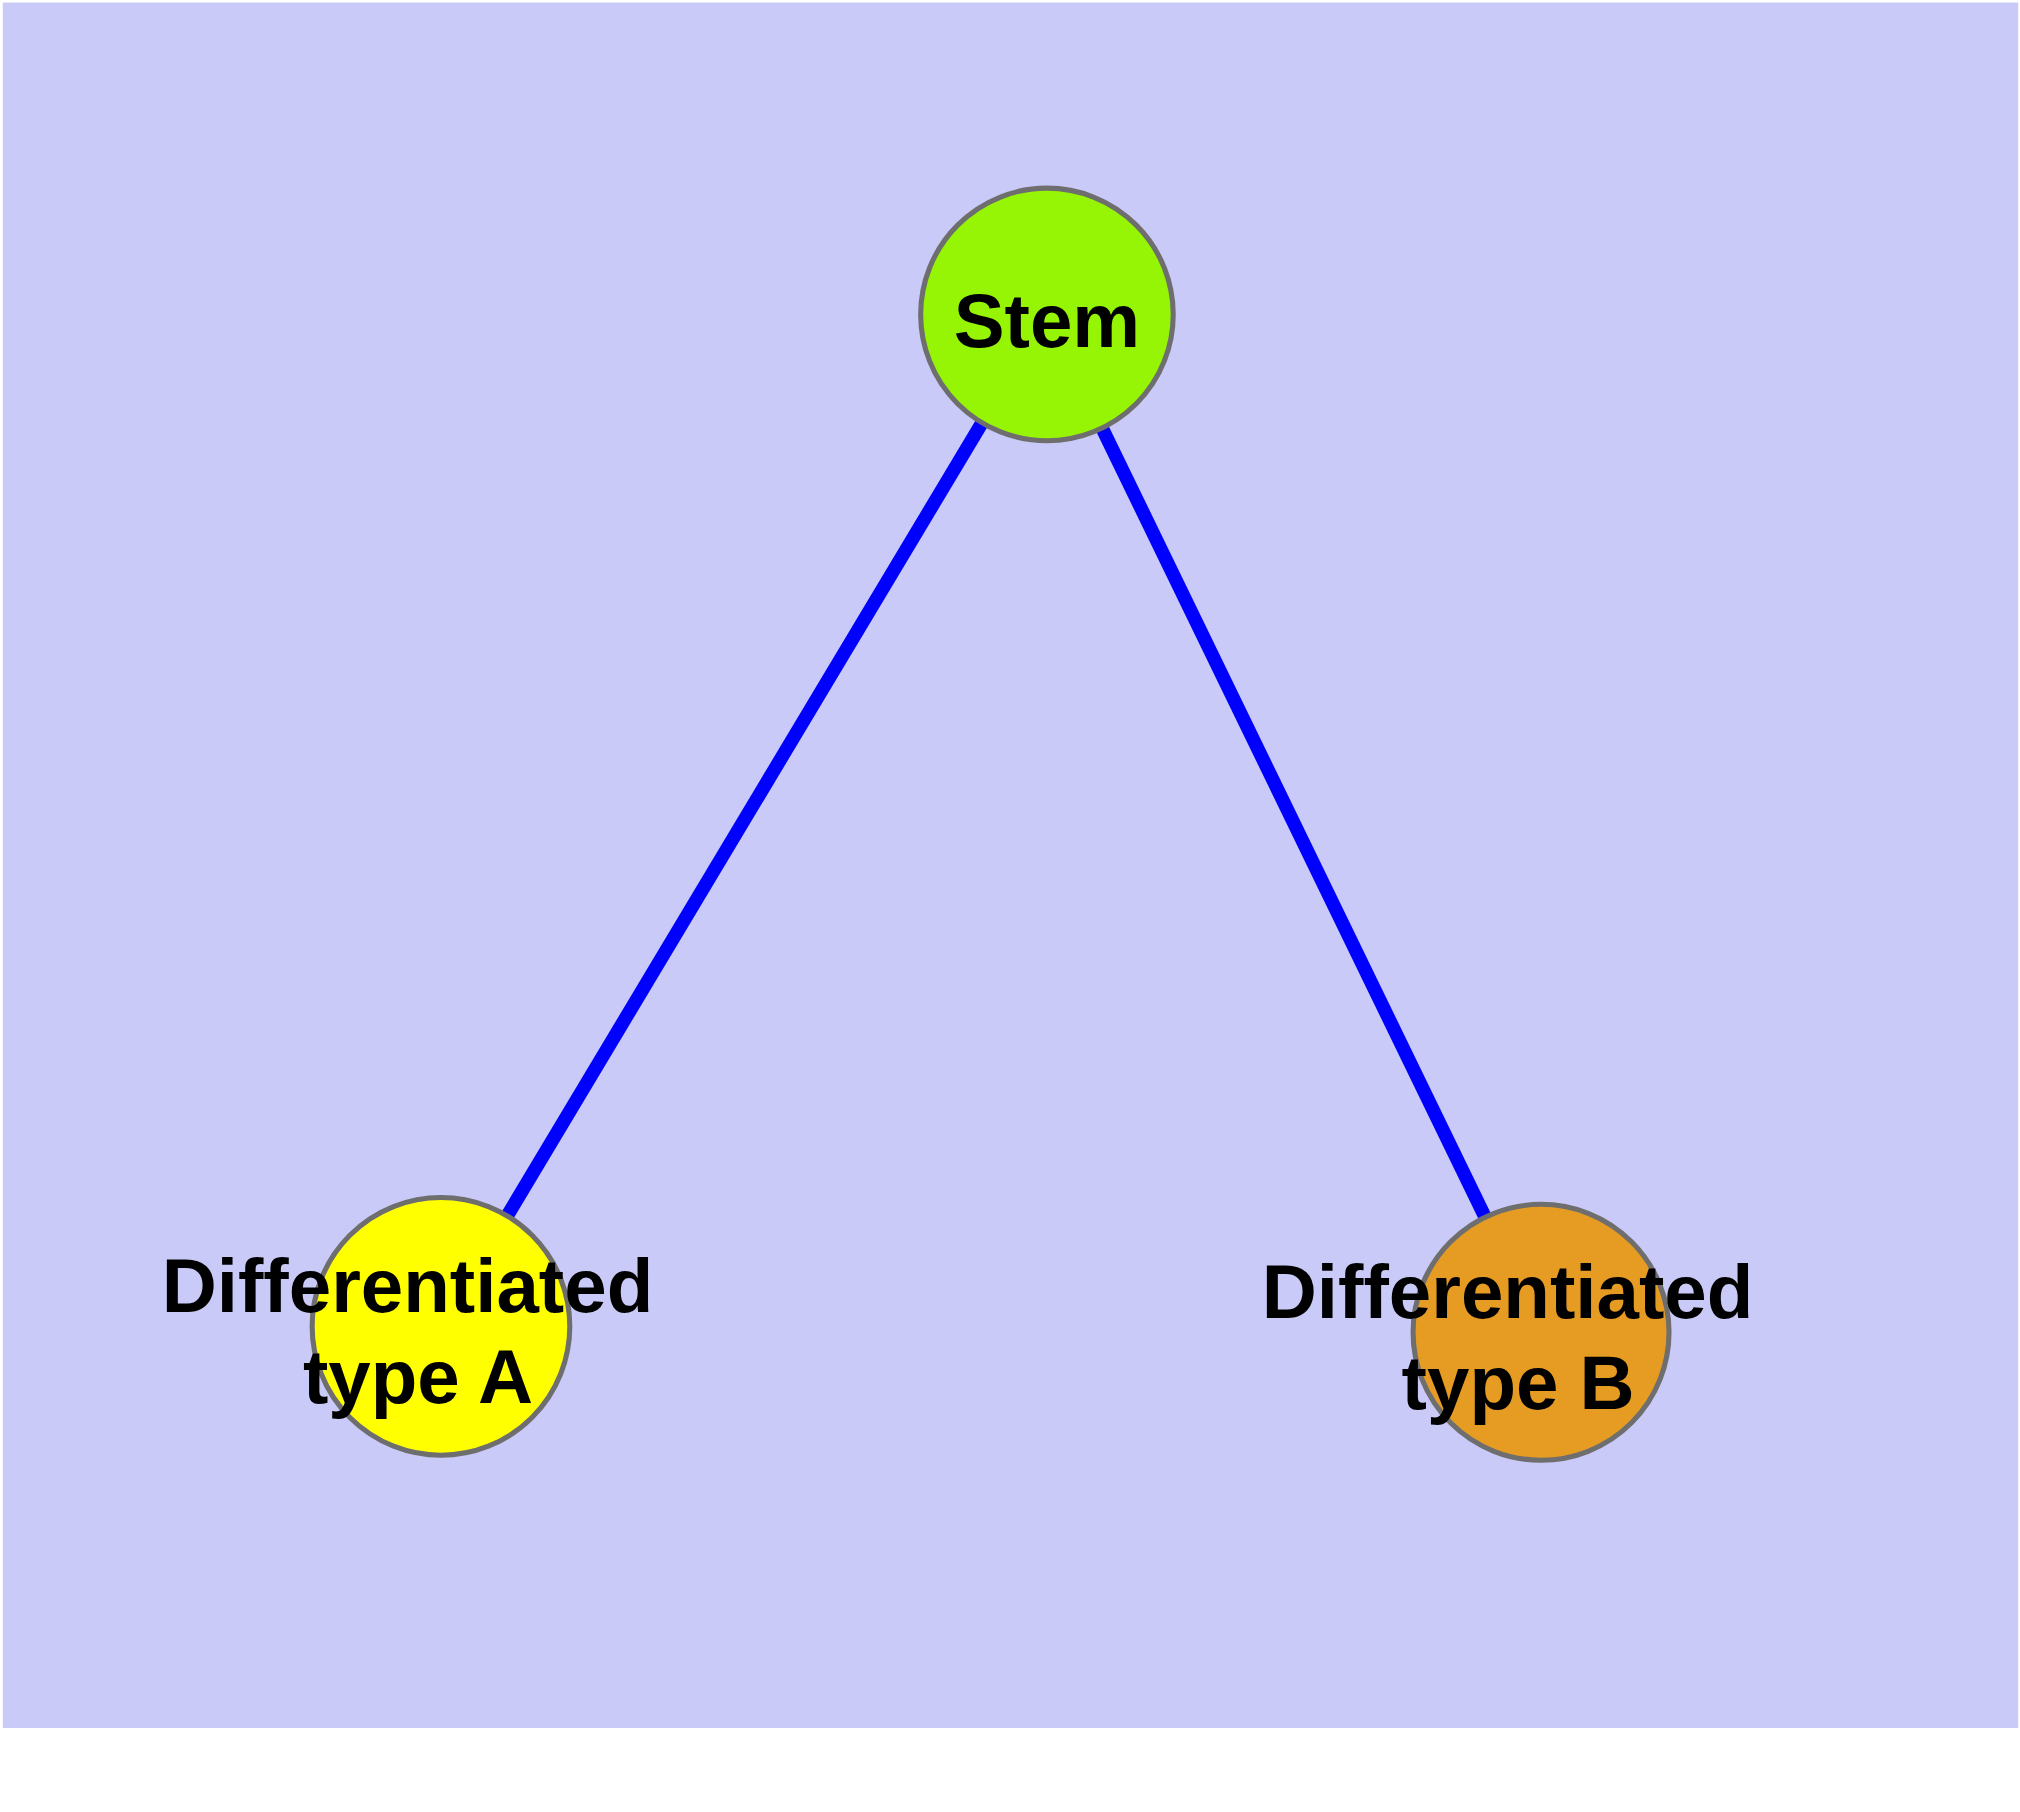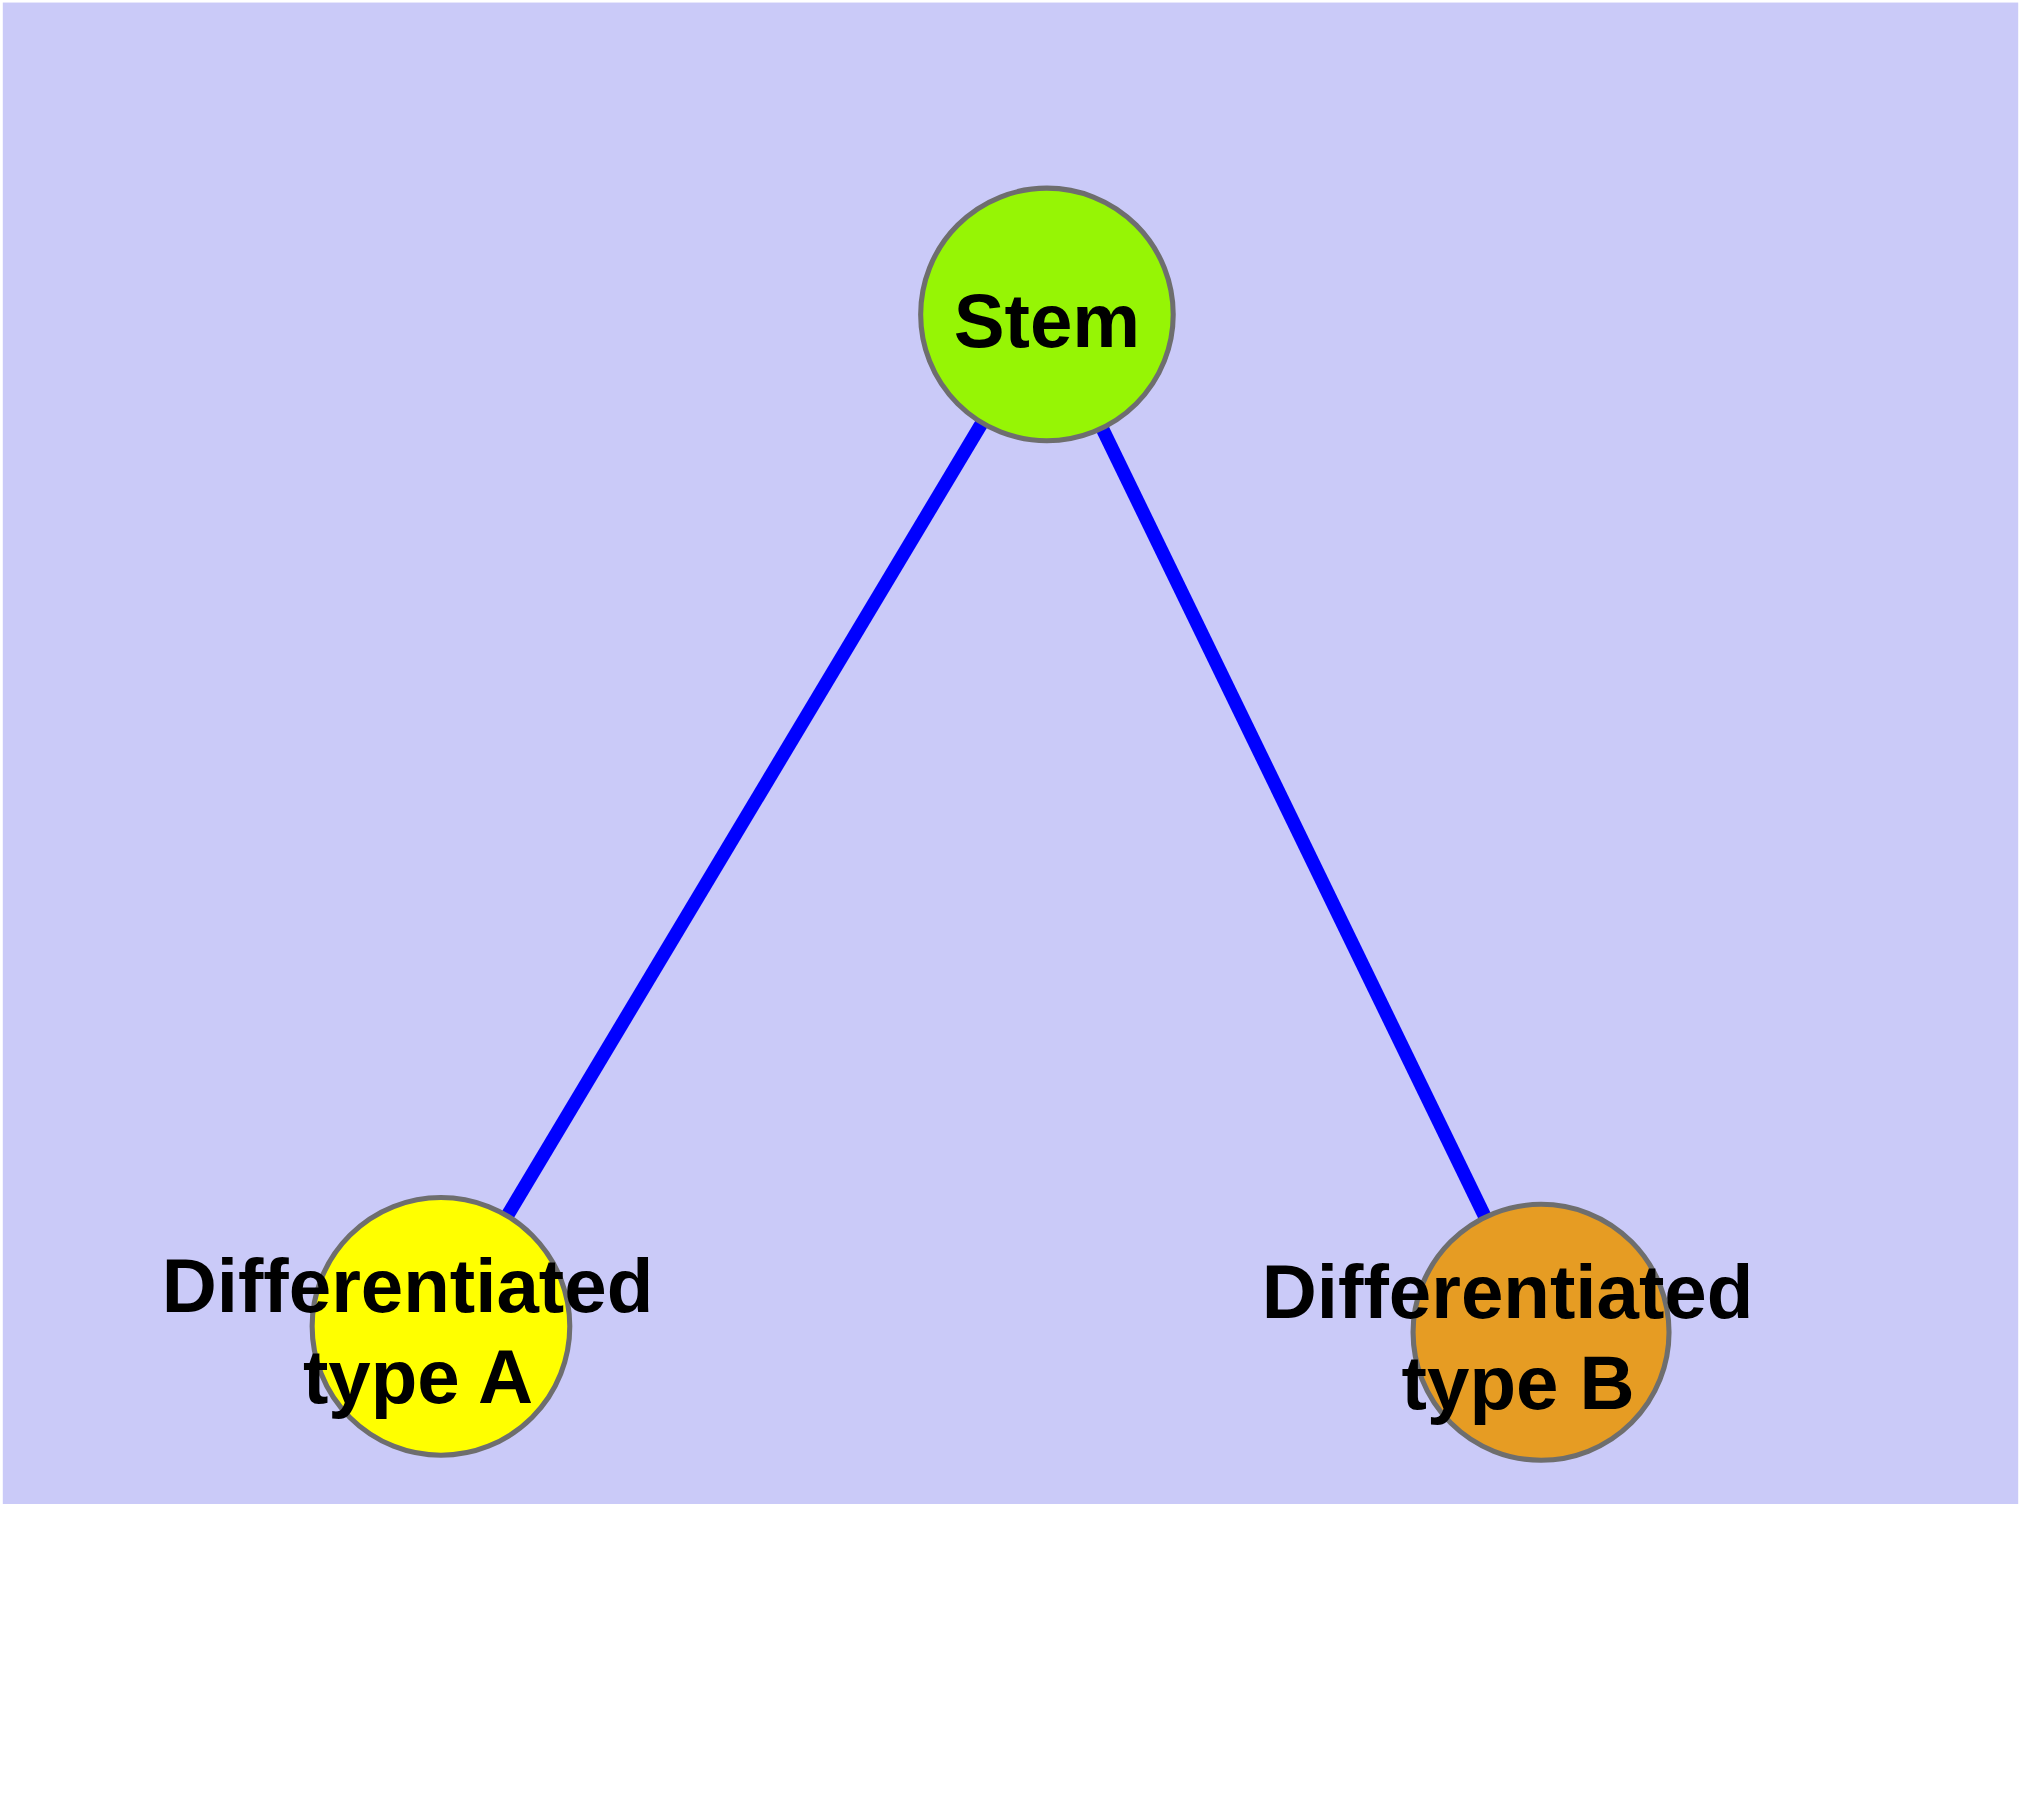--- a/index.html
+++ b/index.html
@@ -2,21 +2,21 @@
 <html style="font-size:13.6px"><head>
 <meta charset="utf-8">
 <style>
   html, body {
     margin: 0;
     padding: 0;
     background: #FFFFFF;
   }
   .canvas-wrap {
     width: 2021px;
-    height: 1504px;
+    height: 1728px;
     position: relative;
     font-family: "Liberation Sans", sans-serif;
   }
   svg {
     display: block;
   }
   .edge-line {
     stroke-width: 16px;
     stroke-linecap: butt;
   }

